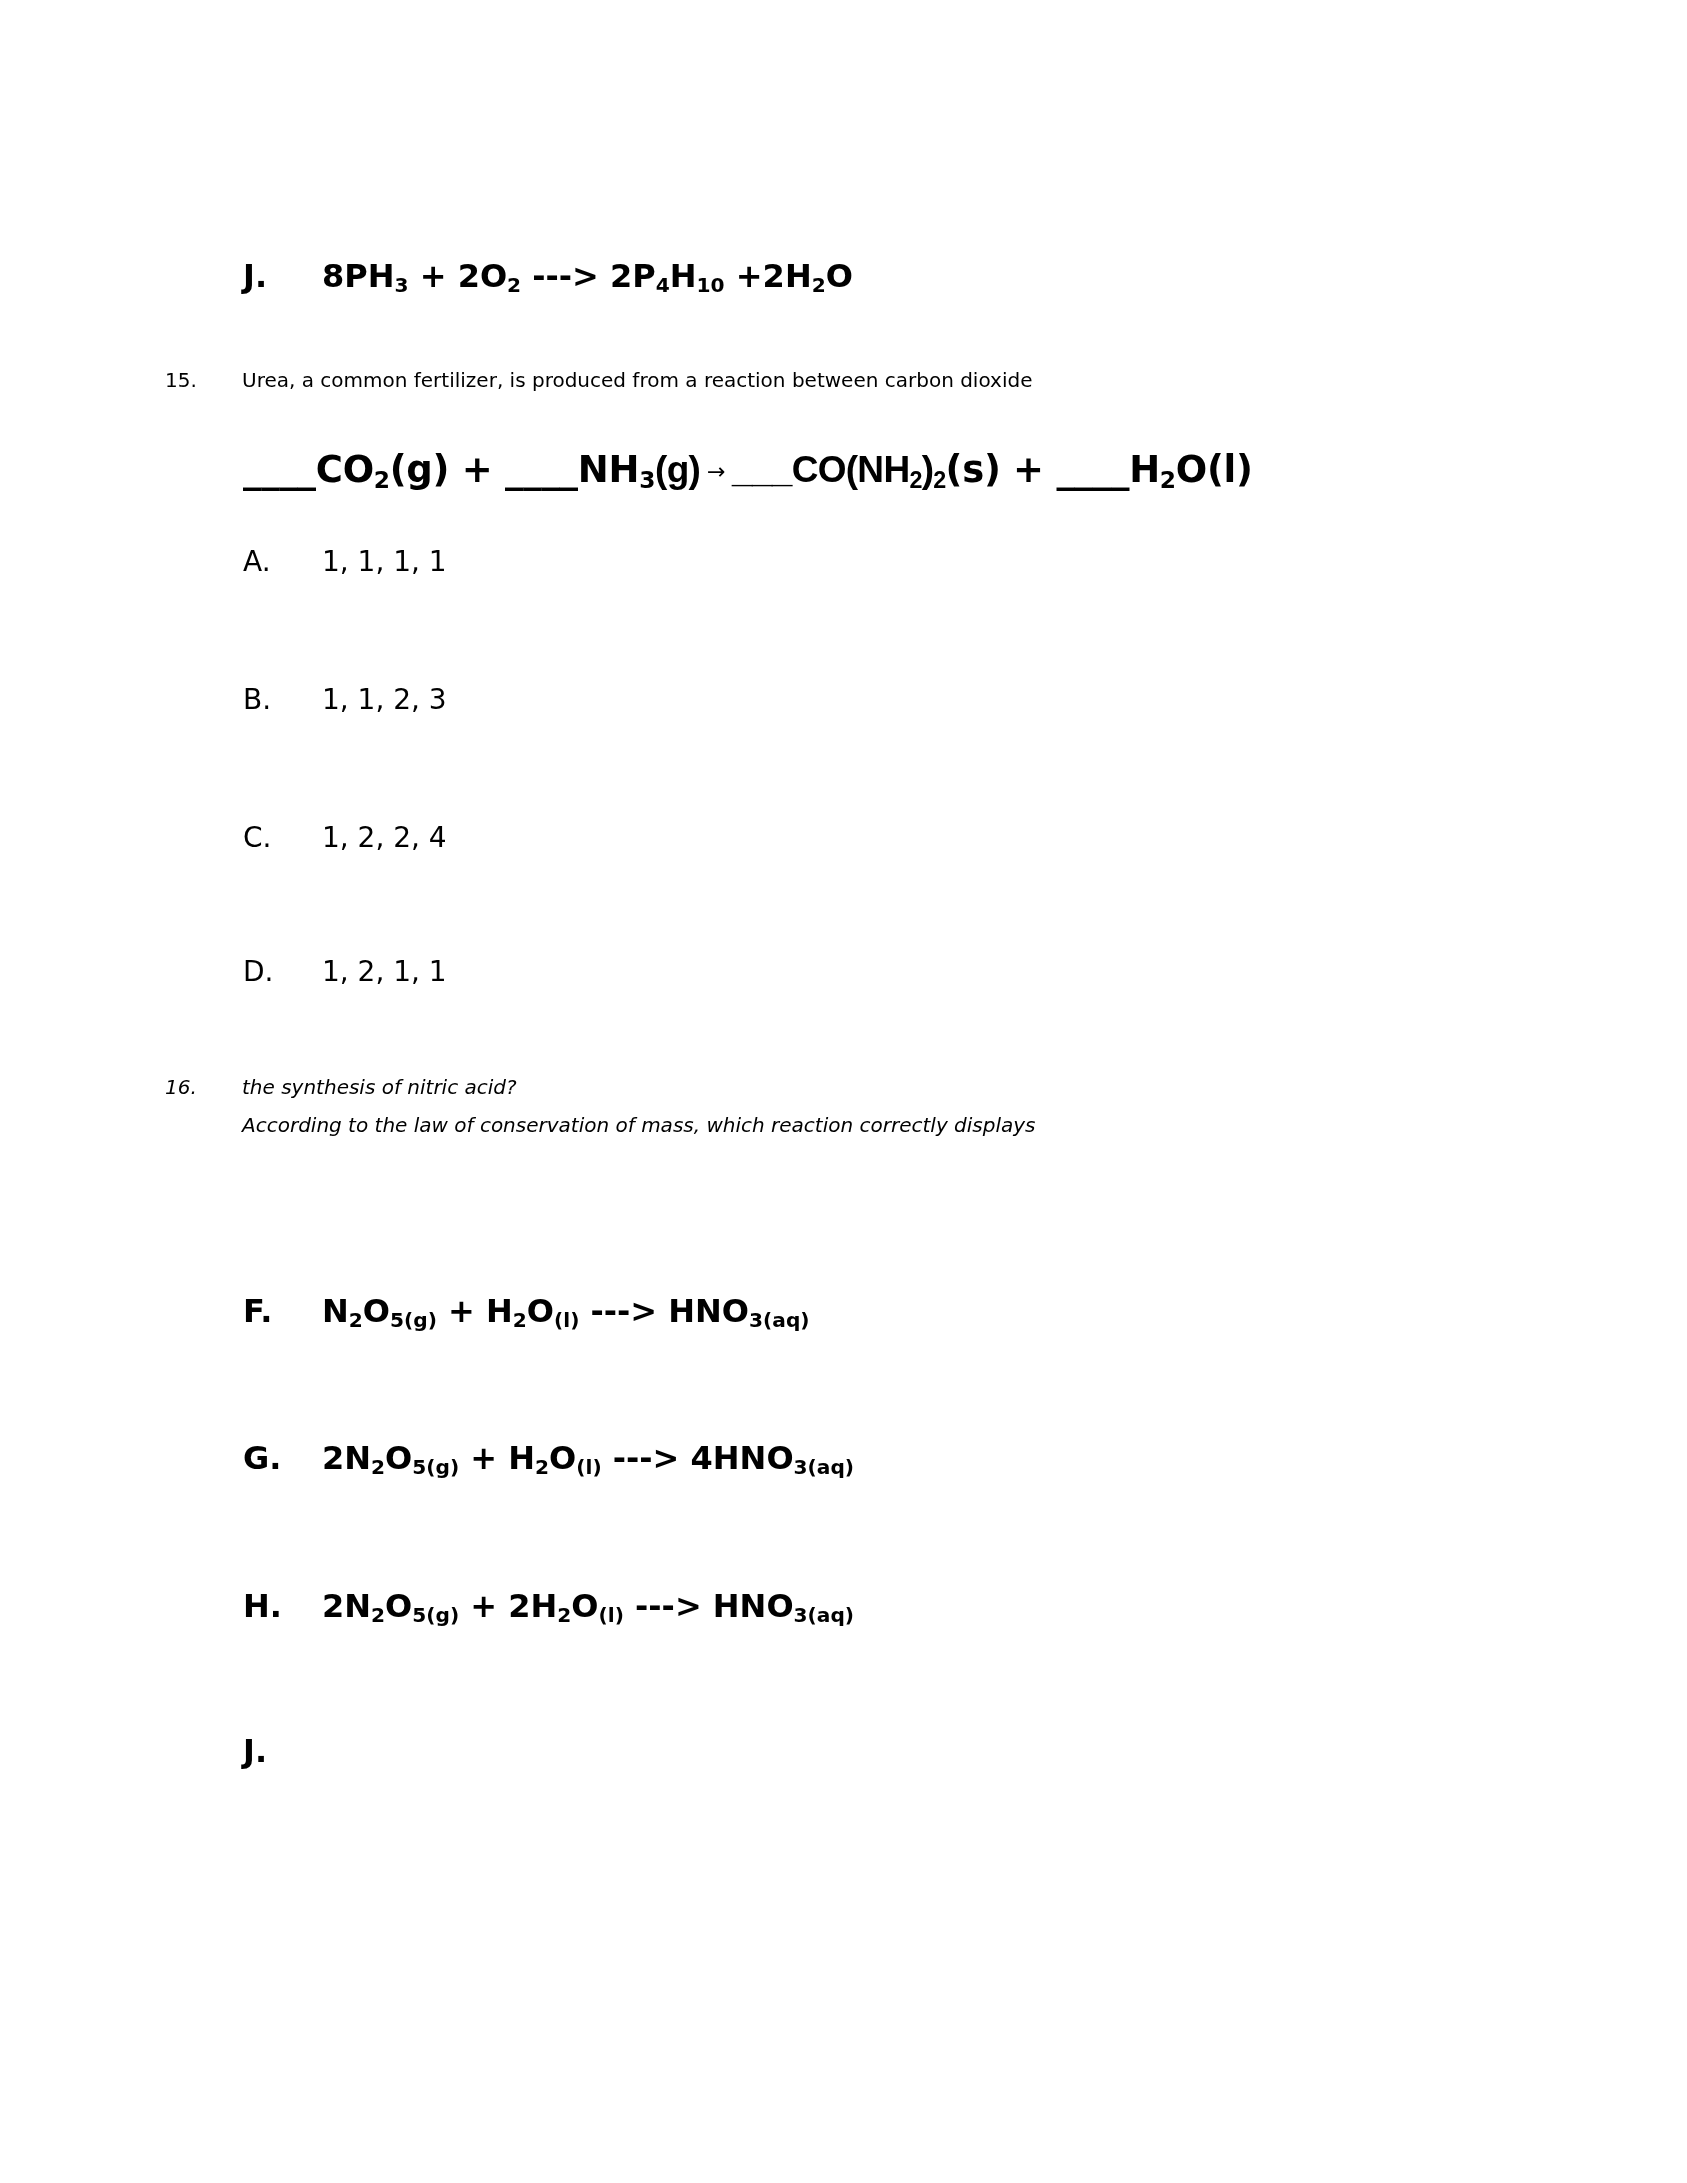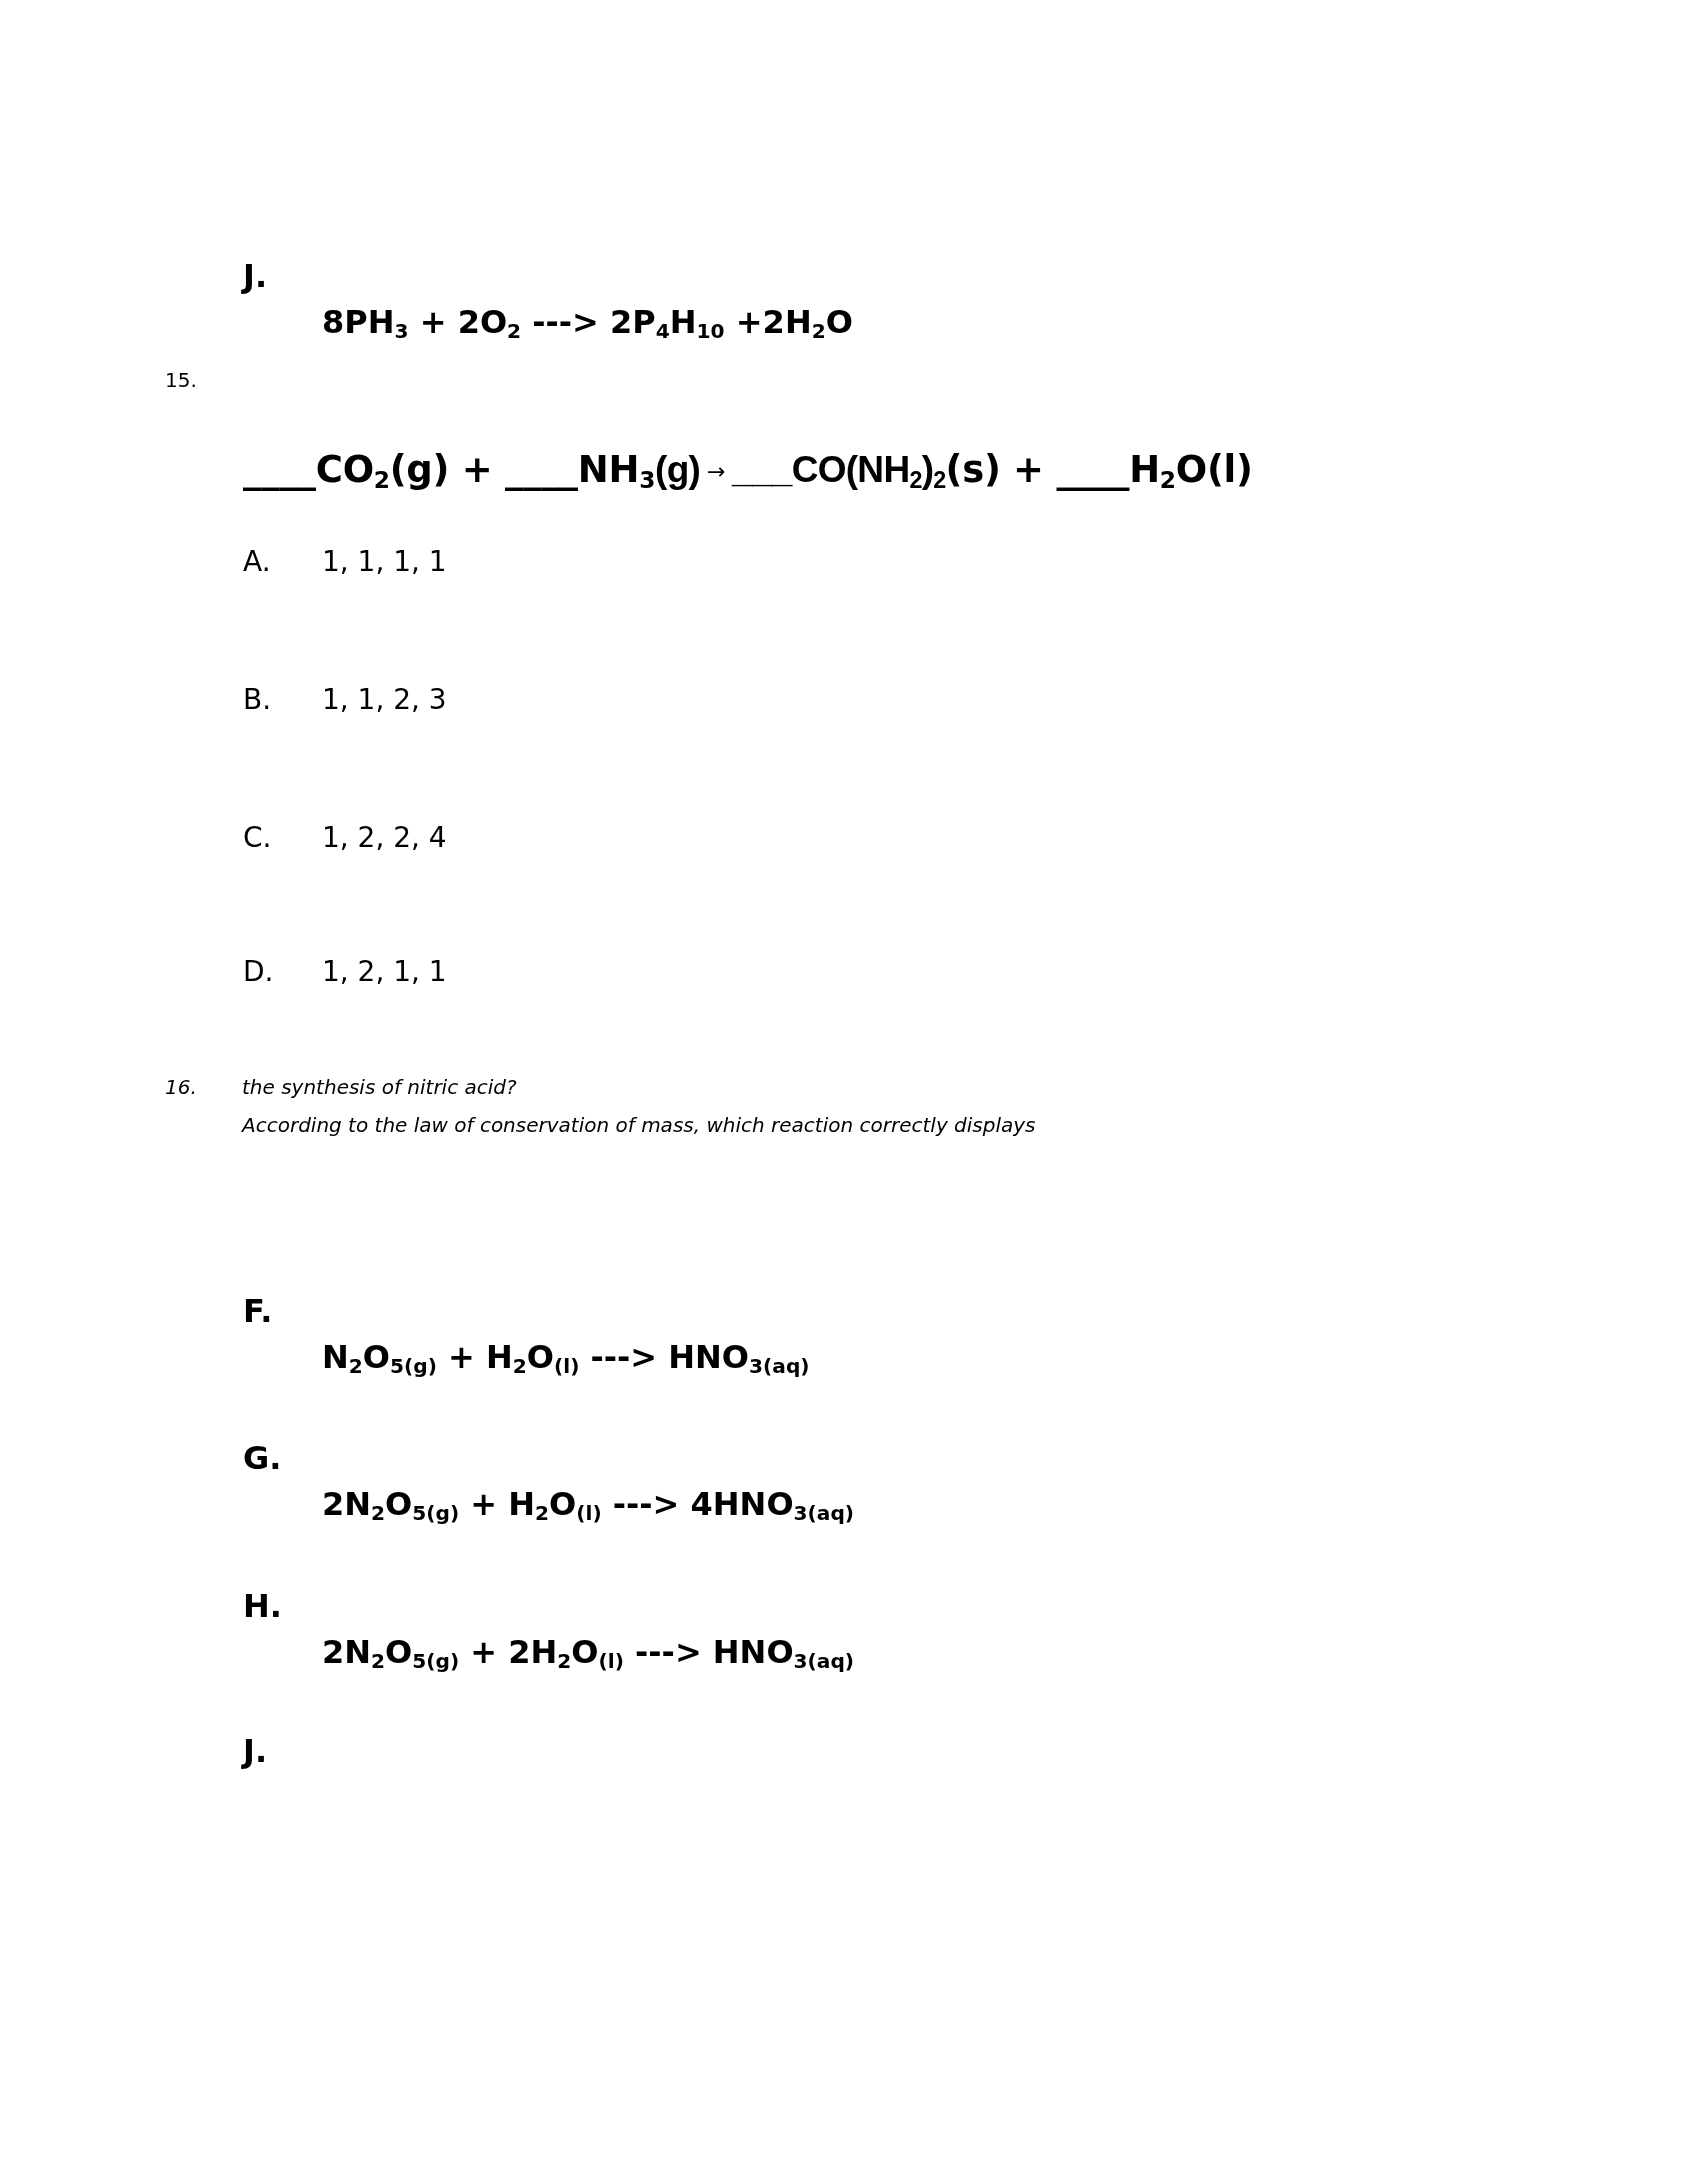--- a/index.html
+++ b/index.html
@@ -16,21 +16,21 @@
   .qrow { position:absolute; left:165px; display:flex; font-size:20px; line-height:38px; }
   .qnum { width:77px; flex:none; }
   .qbody div { white-space:nowrap; }
   
   .opt { position:absolute; left:243px; display:flex; font-size:28px; line-height:37px; }
   .opt .olabel { width:79px; flex:none; }
   .opt .oval { white-space:nowrap; }
   
   .boldopt { position:absolute; left:243px; display:flex; font-size:32px; line-height:38px; font-weight:bold; }
   .boldopt .olabel { width:79px; flex:none; }
-  .boldopt .oval { white-space:nowrap;margin-top:46px; }
+  .boldopt .oval { white-space:nowrap; }
   
   .equation {
     position:absolute; left:243px;
     font-size:37px; line-height:45px; font-weight:bold;
     white-space:nowrap; letter-spacing:-0.3px;
   }
   
   .sub { font-size:63%; vertical-align:-0.24em; }
   .narrow { font-family:"Liberation Sans",sans-serif; letter-spacing:-0.7px; }
   .arrow { font-size:60%; font-weight:normal; vertical-align:0.15em; }
@@ -41,20 +41,21 @@
 <div class="page">
 
   <div class="boldopt" style="top:257px;">
     <span class="olabel">J.</span>
     <span class="oval"><span>8PH</span><span class="sub">3</span><span> + 2O</span><span class="sub">2</span><span> ---&gt; 2P</span><span class="sub">4</span><span>H</span><span class="sub">10</span><span> +2H</span><span class="sub">2</span><span>O</span></span>
   </div>
 
   <div class="qrow" style="top:361px;">
     <span class="qnum">15.</span>
     <div class="qbody">
+      <div>Urea, a common fertilizer, is produced from a reaction between carbon dioxide</div>
     </div>
   </div>
 
   <div class="equation" style="top:447px;"><span>____CO</span><span class="sub">2</span><span>(g) + ____NH</span><span class="sub">3</span><span class="narrow">(g)</span><span class="arrow"> → </span><span class="narrow">___CO(NH</span><span class="sub narrow">2</span><span class="narrow">)</span><span class="sub narrow">2</span><span>(s) + ____H</span><span class="sub">2</span><span>O(l)</span></div>
 
   <div class="opt" style="top:543px;">
     <span class="olabel">A.</span>
     <span class="oval">1, 1, 1, 1</span>
   </div>
   <div class="opt" style="top:681px;">

